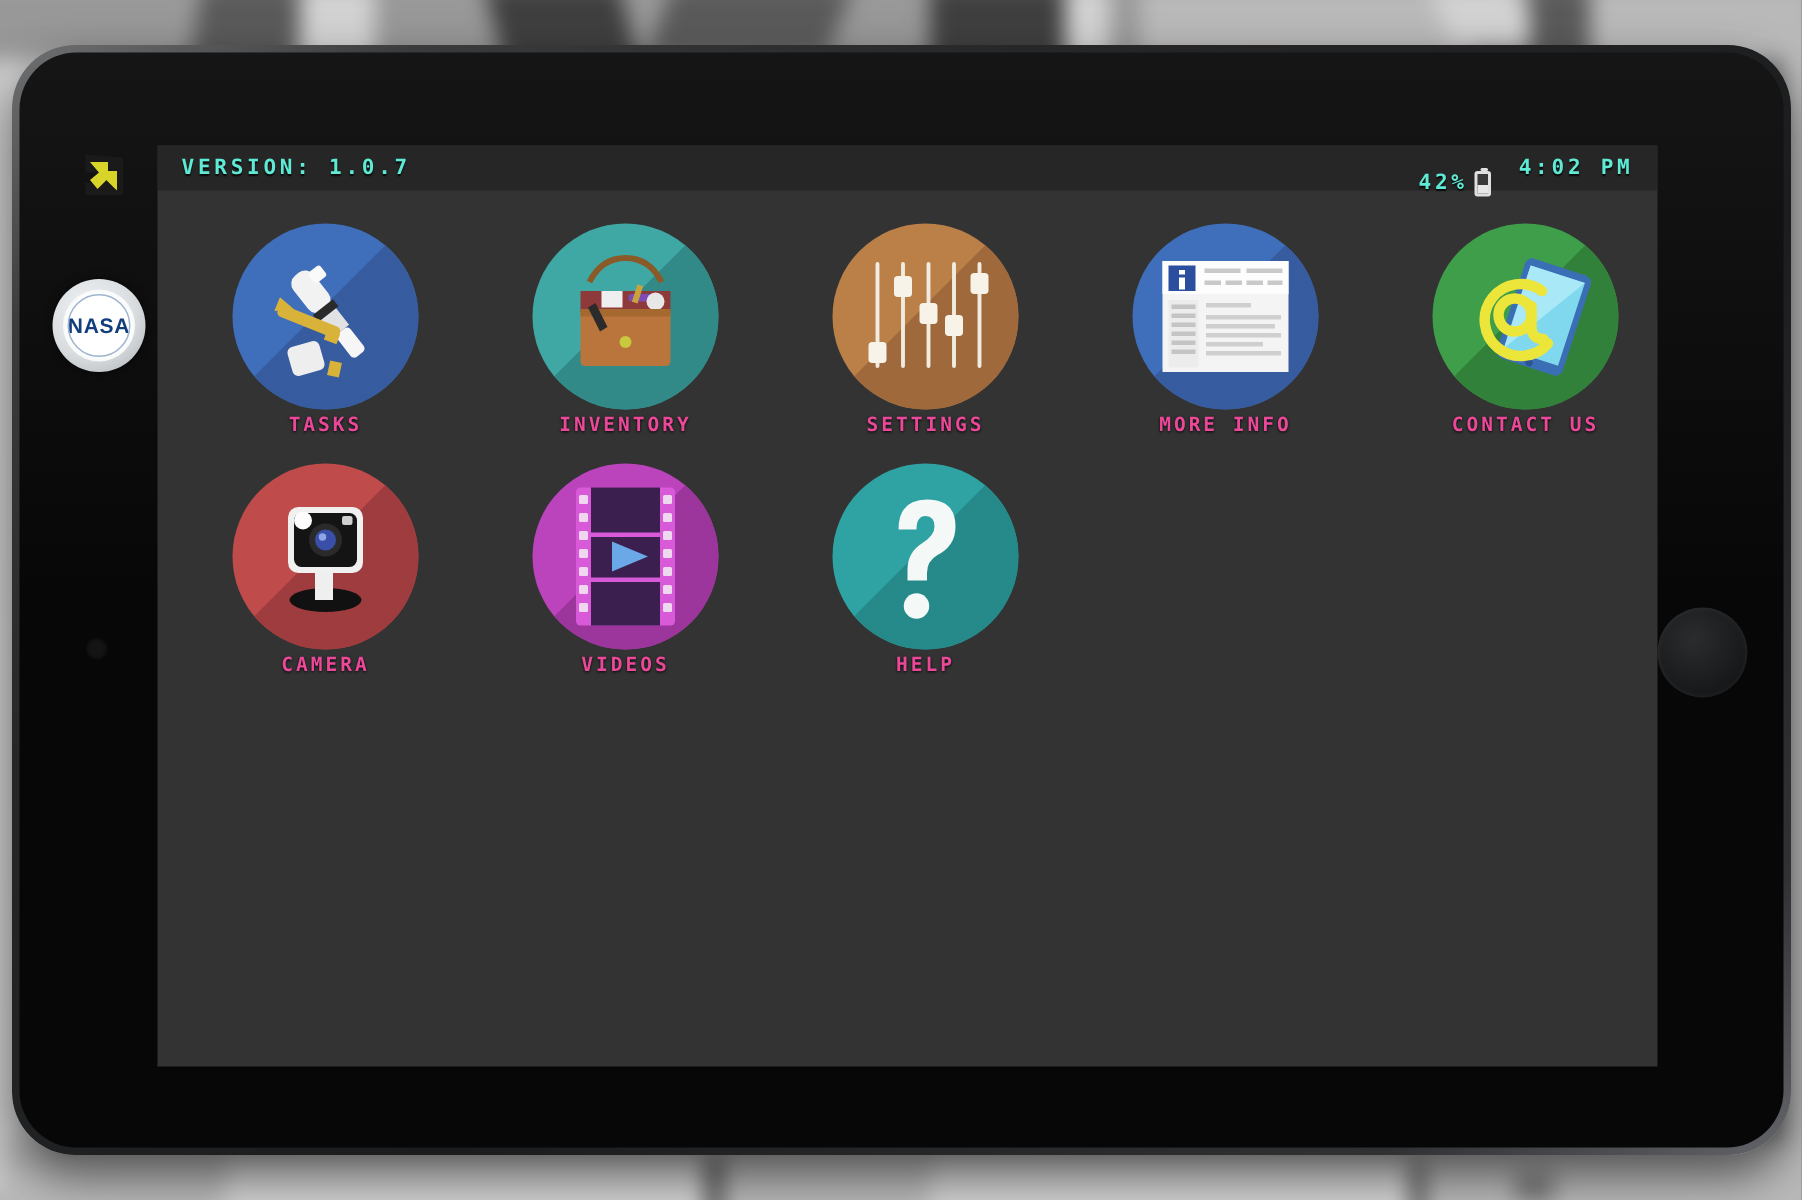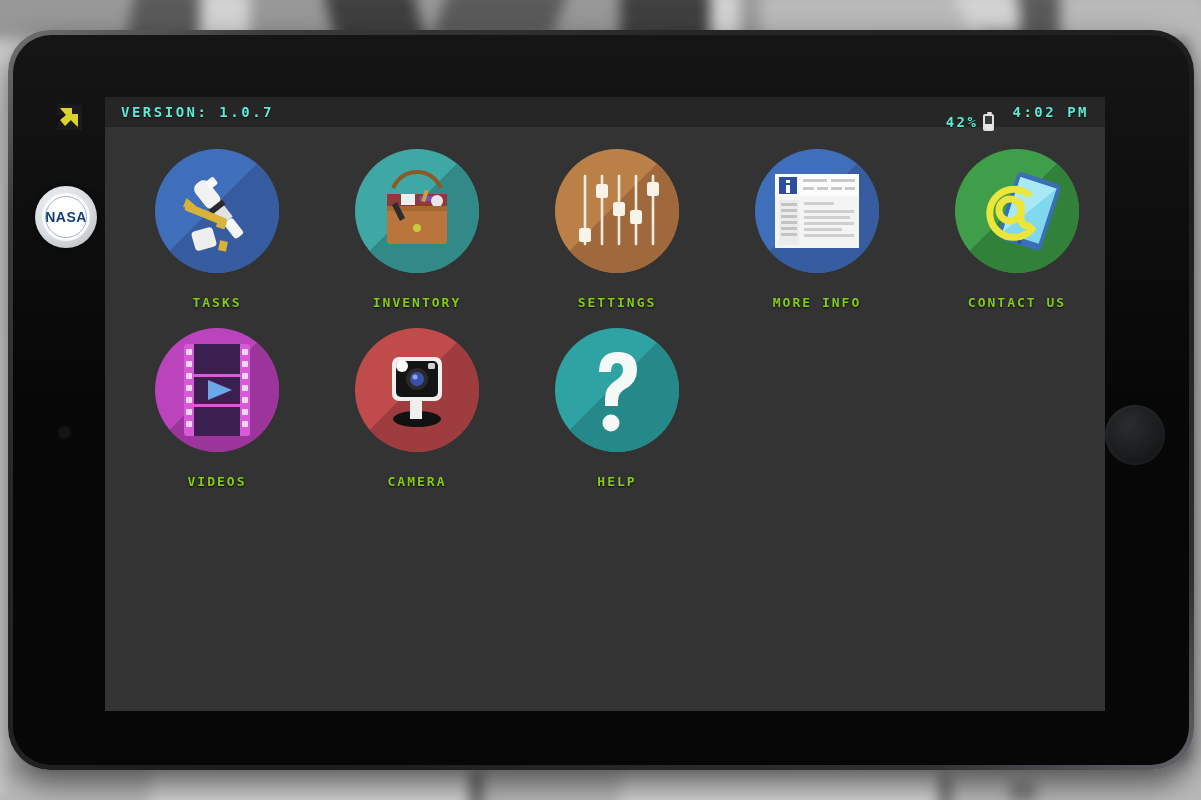--- a/index.html
+++ b/index.html
@@ -161,26 +161,26 @@
     overflow: hidden;
     display: flex; align-items: center; justify-content: center;
   }
   
   .app-icon .longshadow {
     position: absolute; inset: 0;
     background: linear-gradient(135deg, rgba(0,0,0,0) 47%, rgba(0,0,0,.22) 47%);
     pointer-events: none;
   }
   .app-label {
-    margin-top: 22px;
+    margin-top: 3px;
     font-family: "DejaVu Sans Mono", monospace;
     font-size: 13px;
     font-weight: bold;
     letter-spacing: 2px;
-    color: #84cc16;
+    color: #ec4899;
     text-transform: uppercase;
     text-shadow: 0 1px 2px rgba(0,0,0,.9);
     white-space: nowrap;
   }
   .glyph { position: relative; z-index: 2; }
 </style>
 </head>
 <body>
 
 <div id="scene">
@@ -354,20 +354,37 @@
         <path d="M40 17 L78 17 L40 75 Z" fill="#a9e8f6"></path>
         <circle cx="59" cy="79" r="2.4" fill="#2a5591"></circle>
       </g>
       <path d="M58 30 a24 24 0 1 0 4 35" fill="none" stroke="#ece53a" stroke-width="7" stroke-linecap="round"></path>
       <circle cx="40" cy="46" r="11" fill="none" stroke="#ece53a" stroke-width="7"></circle>
       <path d="M51 40 v14 q0 8 8 8" fill="none" stroke="#ece53a" stroke-width="7" stroke-linecap="round"></path>
     </svg>
                 <div class="longshadow" style="background:linear-gradient(135deg, rgba(0,0,0,0) 47%, #2f7c38 47%); opacity:.85;"></div>
               </div>
               <div class="app-label">Contact Us</div>
+            </div>
+            <div class="app">
+              <div class="app-icon" style="background: rgb(191, 75, 75);">
+                <svg class="glyph" width="86" height="86" viewBox="0 0 86 86">
+      <ellipse cx="43" cy="72" rx="24" ry="8" fill="#111"></ellipse>
+      <rect x="36" y="50" width="12" height="22" fill="#efefef"></rect>
+      <rect x="18" y="10" width="50" height="44" rx="7" fill="#f0f0f0"></rect>
+      <rect x="22" y="14" width="42" height="36" rx="5" fill="#141414"></rect>
+      <circle cx="43" cy="32" r="11" fill="#2a2a2a"></circle>
+      <circle cx="43" cy="32" r="7" fill="#3a4fa8"></circle>
+      <circle cx="41" cy="30" r="2.5" fill="#8fa6e6"></circle>
+      <circle cx="28" cy="19" r="6" fill="#fdfdfd"></circle>
+      <rect x="54" y="16" width="7" height="6" rx="1.5" fill="#cfcfcf"></rect>
+    </svg>
+                <div class="longshadow" style="background:linear-gradient(135deg, rgba(0,0,0,0) 47%, #99393c 47%); opacity:.85;"></div>
+              </div>
+              <div class="app-label">Camera</div>
             </div>
             <div class="app">
               <div class="app-icon" style="background: rgb(187, 67, 187);">
                 <svg class="glyph" width="74" height="96" viewBox="0 0 74 96">
       <rect x="4" y="2" width="66" height="92" rx="3" fill="#d85ad8"></rect>
       <rect x="14" y="2" width="46" height="92" fill="#3b1f4e"></rect>
       <g fill="#efd8ef">
         <rect x="6" y="7" width="6" height="6" rx="1"></rect>
                     <rect x="6" y="19" width="6" height="6" rx="1"></rect>
         <rect x="6" y="31" width="6" height="6" rx="1"></rect>
@@ -385,37 +402,20 @@
       </g>
       <rect x="14" y="32" width="46" height="3" fill="#d85ad8"></rect>
       <rect x="14" y="62" width="46" height="3" fill="#d85ad8"></rect>
       <path d="M28 38 L52 48 L28 58 Z" fill="#6ba8e8"></path>
     </svg>
                 <div class="longshadow" style="background:linear-gradient(135deg, rgba(0,0,0,0) 47%, #963396 47%); opacity:.85;"></div>
               </div>
               <div class="app-label">Videos</div>
             </div>
             <div class="app">
-              <div class="app-icon" style="background: rgb(191, 75, 75);">
-                <svg class="glyph" width="86" height="86" viewBox="0 0 86 86">
-      <ellipse cx="43" cy="72" rx="24" ry="8" fill="#111"></ellipse>
-      <rect x="36" y="50" width="12" height="22" fill="#efefef"></rect>
-      <rect x="18" y="10" width="50" height="44" rx="7" fill="#f0f0f0"></rect>
-      <rect x="22" y="14" width="42" height="36" rx="5" fill="#141414"></rect>
-      <circle cx="43" cy="32" r="11" fill="#2a2a2a"></circle>
-      <circle cx="43" cy="32" r="7" fill="#3a4fa8"></circle>
-      <circle cx="41" cy="30" r="2.5" fill="#8fa6e6"></circle>
-      <circle cx="28" cy="19" r="6" fill="#fdfdfd"></circle>
-      <rect x="54" y="16" width="7" height="6" rx="1.5" fill="#cfcfcf"></rect>
-    </svg>
-                <div class="longshadow" style="background:linear-gradient(135deg, rgba(0,0,0,0) 47%, #99393c 47%); opacity:.85;"></div>
-              </div>
-              <div class="app-label">Camera</div>
-            </div>
-            <div class="app">
               <div class="app-icon" style="background: rgb(47, 163, 163);">
                 <svg class="glyph" width="78" height="92" viewBox="0 0 78 92">
       <path d="M21 28 q0 -20 19 -20 q19 0 19 18 q0 13 -12 19 q-7 4 -7 12 l0 5 l-13 0 l0 -7 q0 -12 10 -18 q8 -5 8 -11 q0 -7 -6 -7 q-6 0 -6 9 z" fill="#f4f8f7"></path>
       <circle cx="33" cy="79" r="8.5" fill="#f4f8f7"></circle>
     </svg>
                 <div class="longshadow" style="background:linear-gradient(135deg, rgba(0,0,0,0) 47%, #258585 47%); opacity:.85;"></div>
               </div>
               <div class="app-label">Help</div>
             </div>
           </div>

